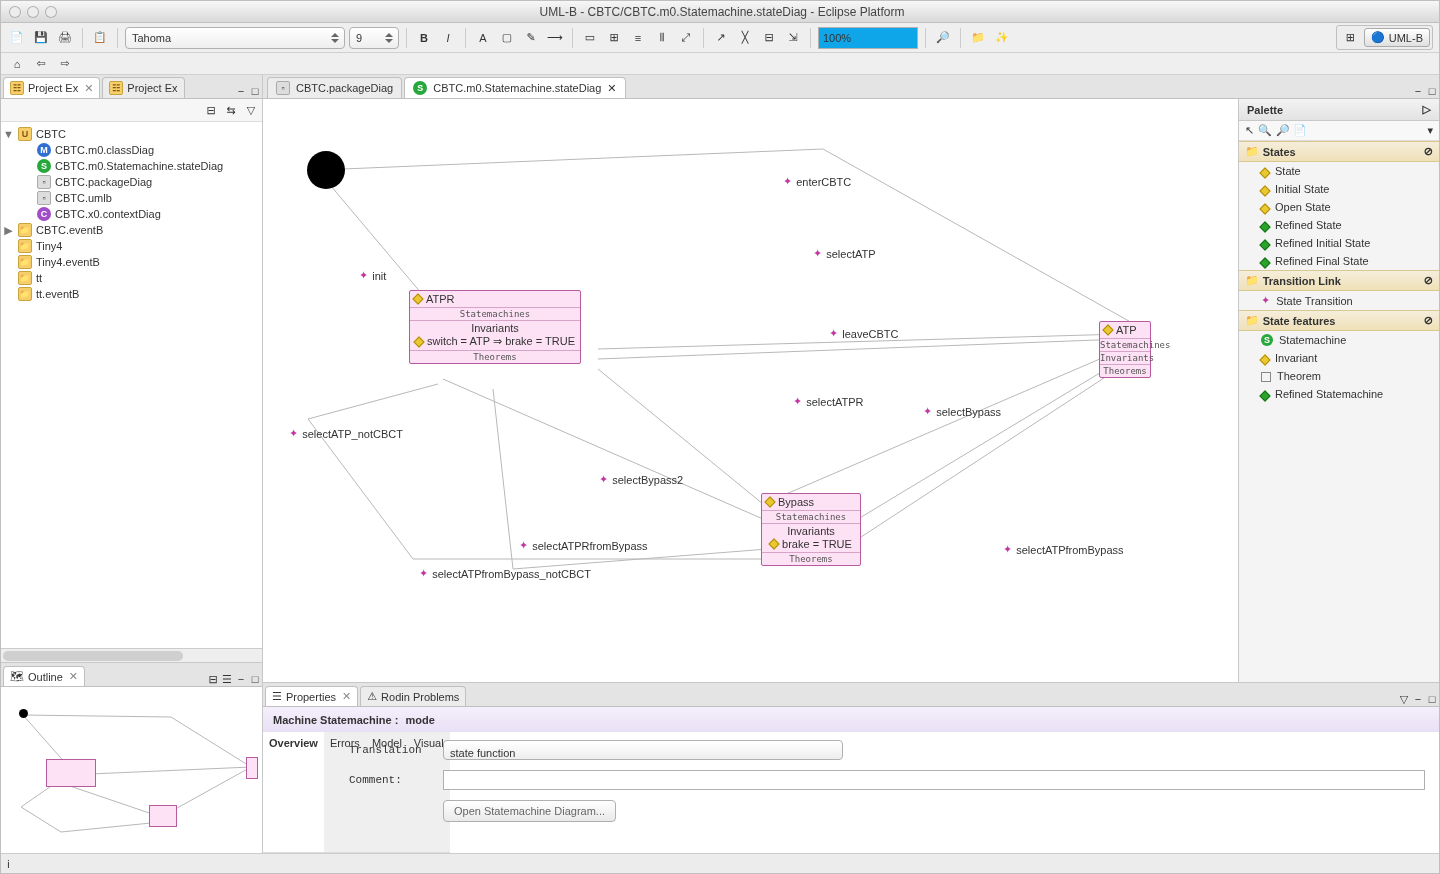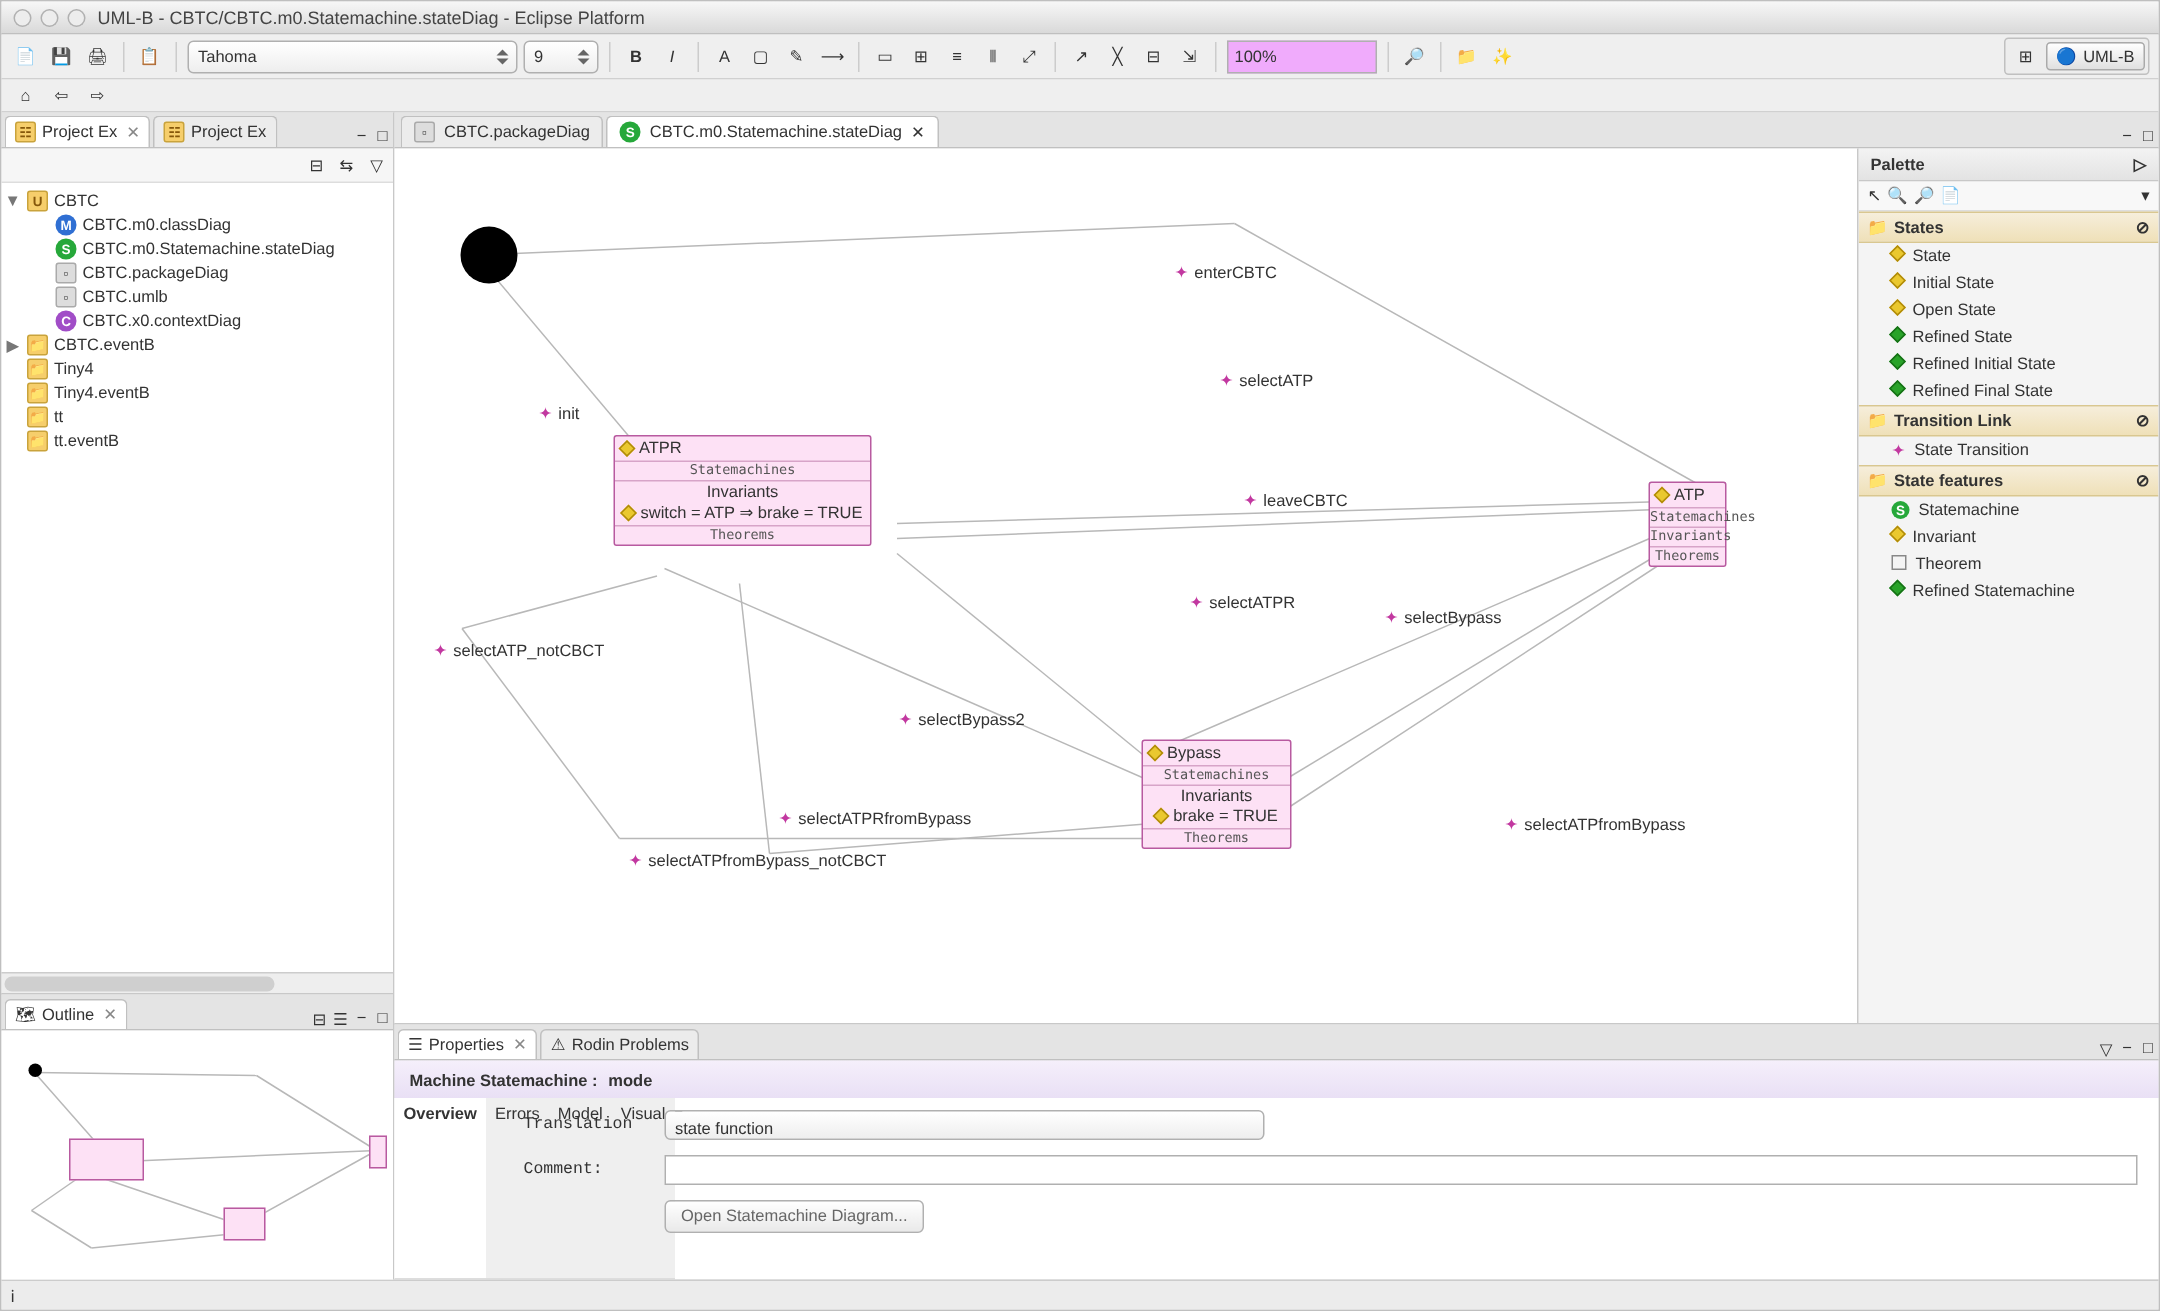--- a/index.html
+++ b/index.html
@@ -1,31 +1,31 @@
 <!DOCTYPE html>
 <html><head>
 <meta charset="utf-8">
 <style>
 *{margin:0;padding:0;box-sizing:border-box;font-family:"Lucida Grande",Tahoma,Arial,sans-serif;font-size:11px;color:#333;}
 html,body{width:100%;height:100%;background:#e8e8e8;}
 .win{display:flex;flex-direction:column;width:1440px;height:874px;background:#ececec;border:1px solid #bfbfbf;}
 .titlebar{height:22px;background:linear-gradient(#f7f7f7,#d9d9d9);border-bottom:1px solid #bfbfbf;display:flex;align-items:center;}
 .tl-dots{display:flex;gap:6px;margin:0 8px;}
 .tl-dot{width:12px;height:12px;border-radius:50%;border:1px solid rgba(0,0,0,0.25);background:#ededed;}
-.title{flex:1;text-align:left;font-size:12px;color:#444;}
+.title{flex:1;text-align:center;font-size:12px;color:#444;}
 .toolbar{height:30px;background:#efefef;border-bottom:1px solid #d0d0d0;display:flex;align-items:center;padding:0 6px;gap:4px;}
 .toolbar2{height:22px;background:#efefef;border-bottom:1px solid #d0d0d0;display:flex;align-items:center;padding:0 6px;gap:4px;}
 .tb-sep{width:1px;height:20px;background:#ccc;margin:0 3px;}
 .tb-btn{width:20px;height:20px;display:flex;align-items:center;justify-content:center;border:1px solid transparent;border-radius:2px;}
 .combo{height:22px;background:linear-gradient(#fff,#eee);border:1px solid #b0b0b0;border-radius:4px;display:flex;align-items:center;padding:0 18px 0 6px;position:relative;}
 .combo::after{content:"";position:absolute;right:5px;top:5px;width:0;height:0;border-left:4px solid transparent;border-right:4px solid transparent;border-bottom:4px solid #666;}
 .combo::before{content:"";position:absolute;right:5px;bottom:5px;width:0;height:0;border-left:4px solid transparent;border-right:4px solid transparent;border-top:4px solid #666;}
 .combo.big{width:220px;}
 .combo.small{width:50px;}
-.zoom-input{height:22px;border:1px solid #b0b0b0;background:#f0abfc;width:100px;padding:0 4px;display:flex;align-items:center;}
+.zoom-input{height:22px;border:1px solid #b0b0b0;background:#0ea5e9;width:100px;padding:0 4px;display:flex;align-items:center;}
 .spacer{flex:1;}
 .persp{display:flex;gap:2px;border:1px solid #c0c0c0;border-radius:3px;padding:2px;background:#ededed;}
 .persp-btn{padding:2px 6px;border:1px solid transparent;border-radius:3px;display:flex;align-items:center;gap:4px;}
 .persp-btn.active{background:linear-gradient(#fff,#e0e0e0);border-color:#aaa;}
 .body{flex:1;display:flex;min-height:0;}
 .left-col{width:262px;display:flex;flex-direction:column;border-right:1px solid #c8c8c8;}
 .left-top{flex:1;display:flex;flex-direction:column;border-bottom:1px solid #c8c8c8;min-height:0;}
 .left-bot{height:190px;display:flex;flex-direction:column;}
 .view-tabs{height:24px;background:#e4e4e4;display:flex;align-items:flex-end;border-bottom:1px solid #c0c0c0;}
 .vtab{background:#fff;border:1px solid #c0c0c0;border-bottom:none;border-radius:4px 4px 0 0;padding:3px 6px;display:flex;align-items:center;gap:4px;margin-left:2px;position:relative;}
@@ -47,21 +47,21 @@
 .hscroll-thumb{position:absolute;height:10px;top:2px;left:2px;width:180px;background:#cfcfcf;border-radius:5px;}
 .center-col{flex:1;display:flex;flex-direction:column;min-width:0;}
 .editor-tabs{height:24px;background:#e4e4e4;display:flex;align-items:flex-end;border-bottom:1px solid #c0c0c0;padding-left:4px;}
 .etab{background:#ececec;border:1px solid #c0c0c0;border-bottom:none;border-radius:4px 4px 0 0;padding:3px 8px;display:flex;align-items:center;gap:6px;margin-right:2px;}
 .etab.active{background:#fff;}
 .editor-area{flex:1;display:flex;min-height:0;border-bottom:1px solid #c8c8c8;}
 .canvas{flex:1;background:#fff;position:relative;overflow:hidden;border-right:1px solid #c8c8c8;}
 .right-palette{width:200px;background:#f4f4f4;display:flex;flex-direction:column;overflow:auto;}
 .pal-hdr{background:linear-gradient(#f3f3f3,#e3e3e3);border-bottom:1px solid #c8c8c8;padding:4px 8px;display:flex;align-items:center;justify-content:space-between;font-weight:bold;}
 .pal-sec{background:linear-gradient(#f6eedb,#efe0b8);border-top:1px solid #d9c790;border-bottom:1px solid #d9c790;padding:3px 6px;display:flex;align-items:center;gap:4px;font-weight:bold;color:#5b4a12;}
-.pal-item{padding:3px 21px 3px 22px;display:flex;align-items:flex-start;gap:6px;}
+.pal-item{padding:3px 21px 3px 22px;display:flex;align-items:flex-end;gap:6px;}
 .pal-toolrow{padding:3px 6px;display:flex;gap:4px;border-bottom:1px solid #ddd;background:#f8f8f8;}
 .diamond{display:inline-block;width:8px;height:8px;background:#eac82f;border:1px solid #b08b0a;transform:rotate(45deg);}
 .diamond.green{background:#29a329;border-color:#167016;}
 .bottom-pane{height:170px;display:flex;flex-direction:column;}
 .prop-body{flex:1;display:flex;background:#fff;}
 .prop-bar{background:linear-gradient(#f5effb,#e9e0f5);padding:5px 10px;font-size:13px;font-weight:bold;color:#6b548c;}
 .prop-left{width:72px;border-right:1px solid #ddd;display:flex;flex-direction:row;}
 .prop-tab{padding:5px 6px;border-bottom:1px solid #ddd;background:#efefef;}
 .prop-tab.active{background:#fff;font-weight:bold;}
 .prop-right{flex:1;padding:8px 14px;display:flex;flex-direction:column;gap:10px;}

